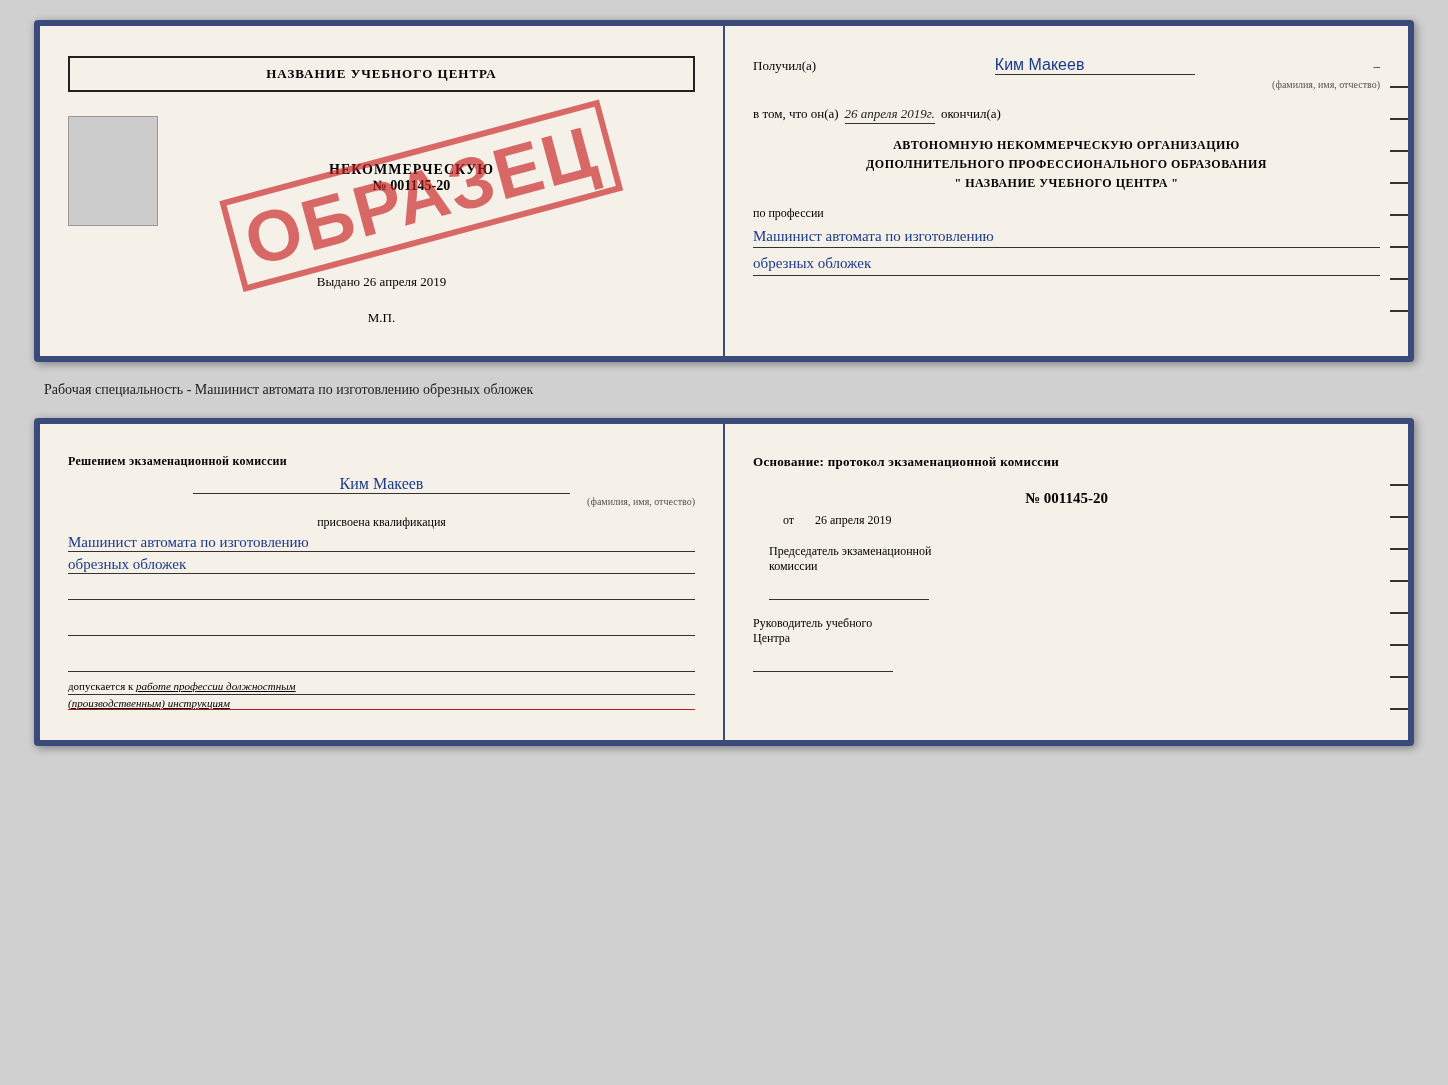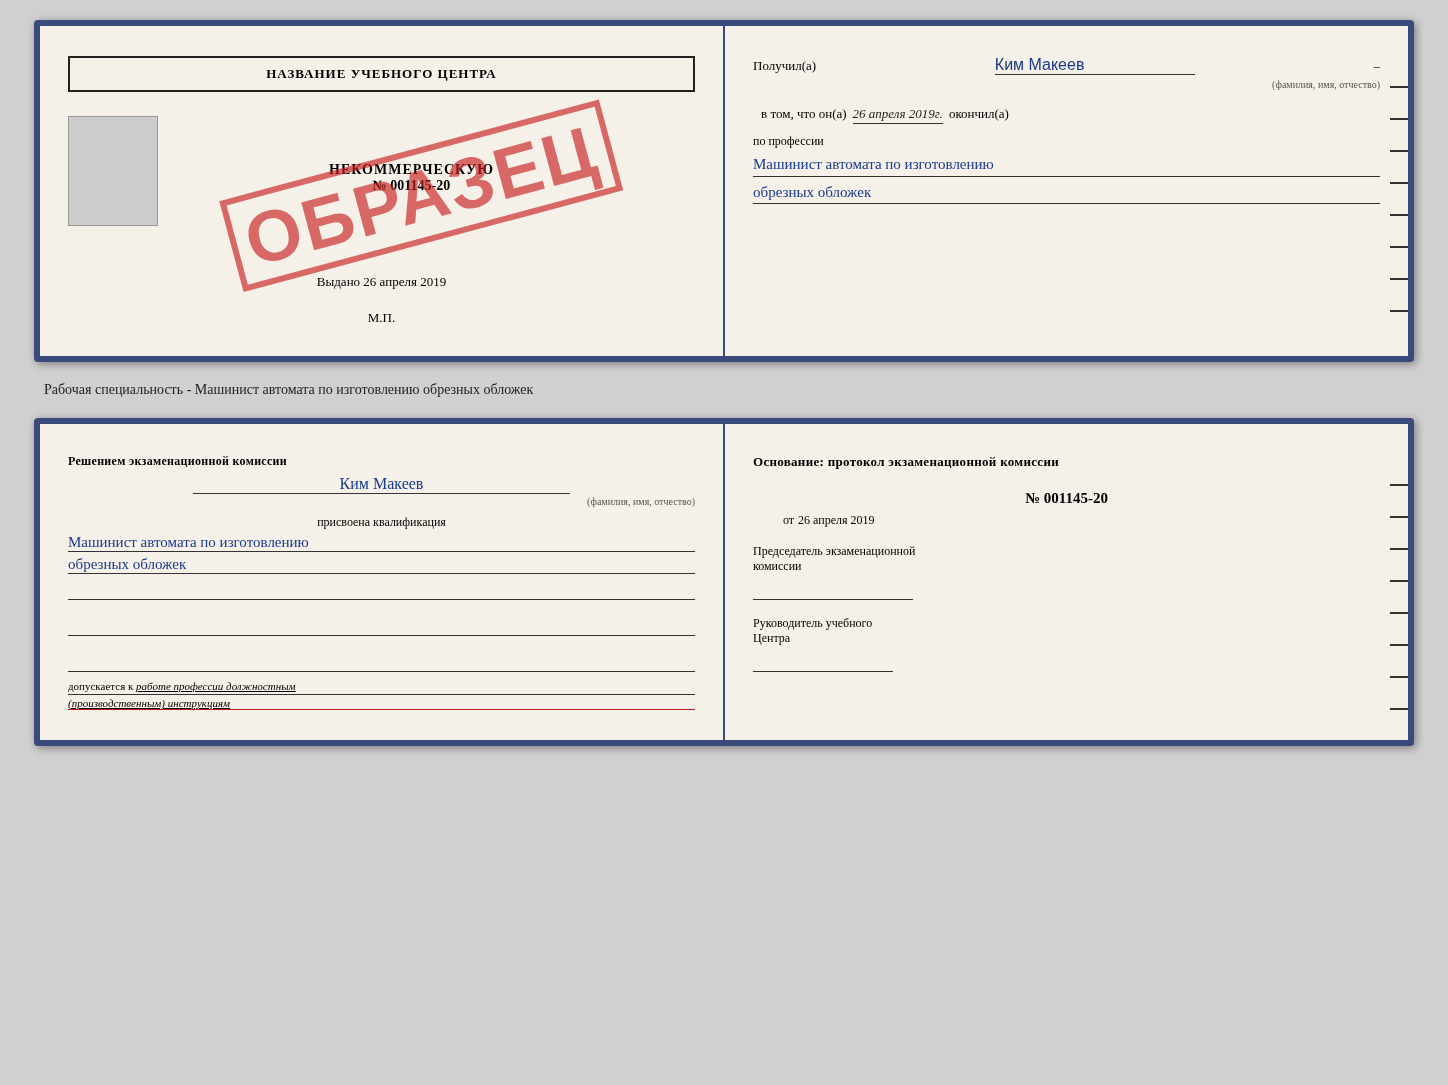--- a/index.html
+++ b/index.html
@@ -135,21 +135,21 @@
     .fio-sub {
       font-size: 10px;
       color: #555;
       text-align: right;
     }
 
     .vtom-line {
       display: flex;
       align-items: baseline;
       gap: 6px;
-      margin: 16px 8px 8px;
+      margin: 16px 0 8px;
     }
 
     .date-underline {
       font-style: italic;
       border-bottom: 1px solid #333;
       padding-bottom: 1px;
       font-family: 'Comic Sans MS', cursive;
       color: #222;
     }
 
@@ -306,29 +306,30 @@
     .protocol-num {
       text-align: center;
       font-size: 15px;
       font-weight: bold;
       margin: 10px 0 6px;
     }
 
     .ot-line {
       display: flex;
       align-items: baseline;
-      gap: 4px;
+      gap: 21px;
       font-size: 12px;
       margin-bottom: 16px;
       margin-left: 30px;
     }
 
     .predsedatel-block {
       font-size: 12px;
       margin-bottom: 16px;
+      margin-left: 16px;
     }
 
     .predsedatel-sign-line {
       border-bottom: 1px solid #333;
       width: 160px;
       height: 20px;
       margin-top: 6px;
     }
 
     .rukovoditel-block {
@@ -390,20 +391,25 @@
       <span>–</span>
     </div>
     <div class="fio-sub">(фамилия, имя, отчество)</div>
 
     <div class="vtom-line">
       <span>в том, что он(а)</span>
       <span class="date-underline">26 апреля 2019г.</span>
       <span>окончил(а)</span>
     </div>
 
+    <div class="org-block">
+      <div>АВТОНОМНУЮ НЕКОММЕРЧЕСКУЮ ОРГАНИЗАЦИЮ</div>
+      <div>ДОПОЛНИТЕЛЬНОГО ПРОФЕССИОНАЛЬНОГО ОБРАЗОВАНИЯ</div>
+      <div>"   НАЗВАНИЕ УЧЕБНОГО ЦЕНТРА   "</div>
+    </div>
 
     <div class="profession-label">по профессии</div>
     <span class="profession-handwritten">Машинист автомата по изготовлению</span>
     <span class="profession-line2">обрезных обложек</span>
 
     <div class="side-dashes">
       <div class="side-dash"></div>
       <div class="side-dash"></div>
       <div class="side-dash"></div>
       <div class="side-dash"></div>

